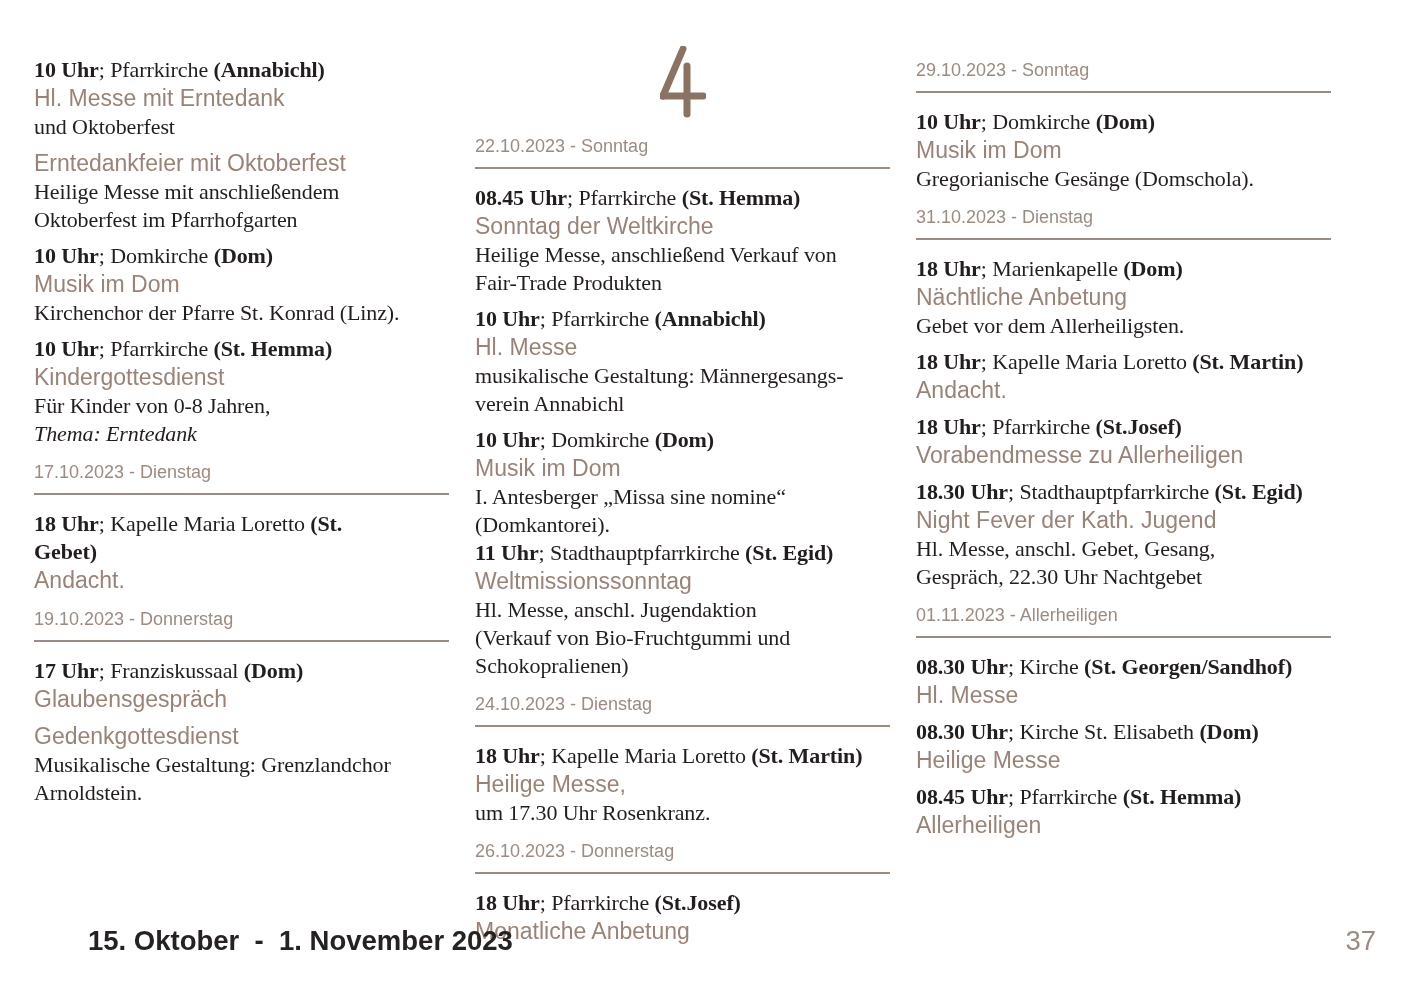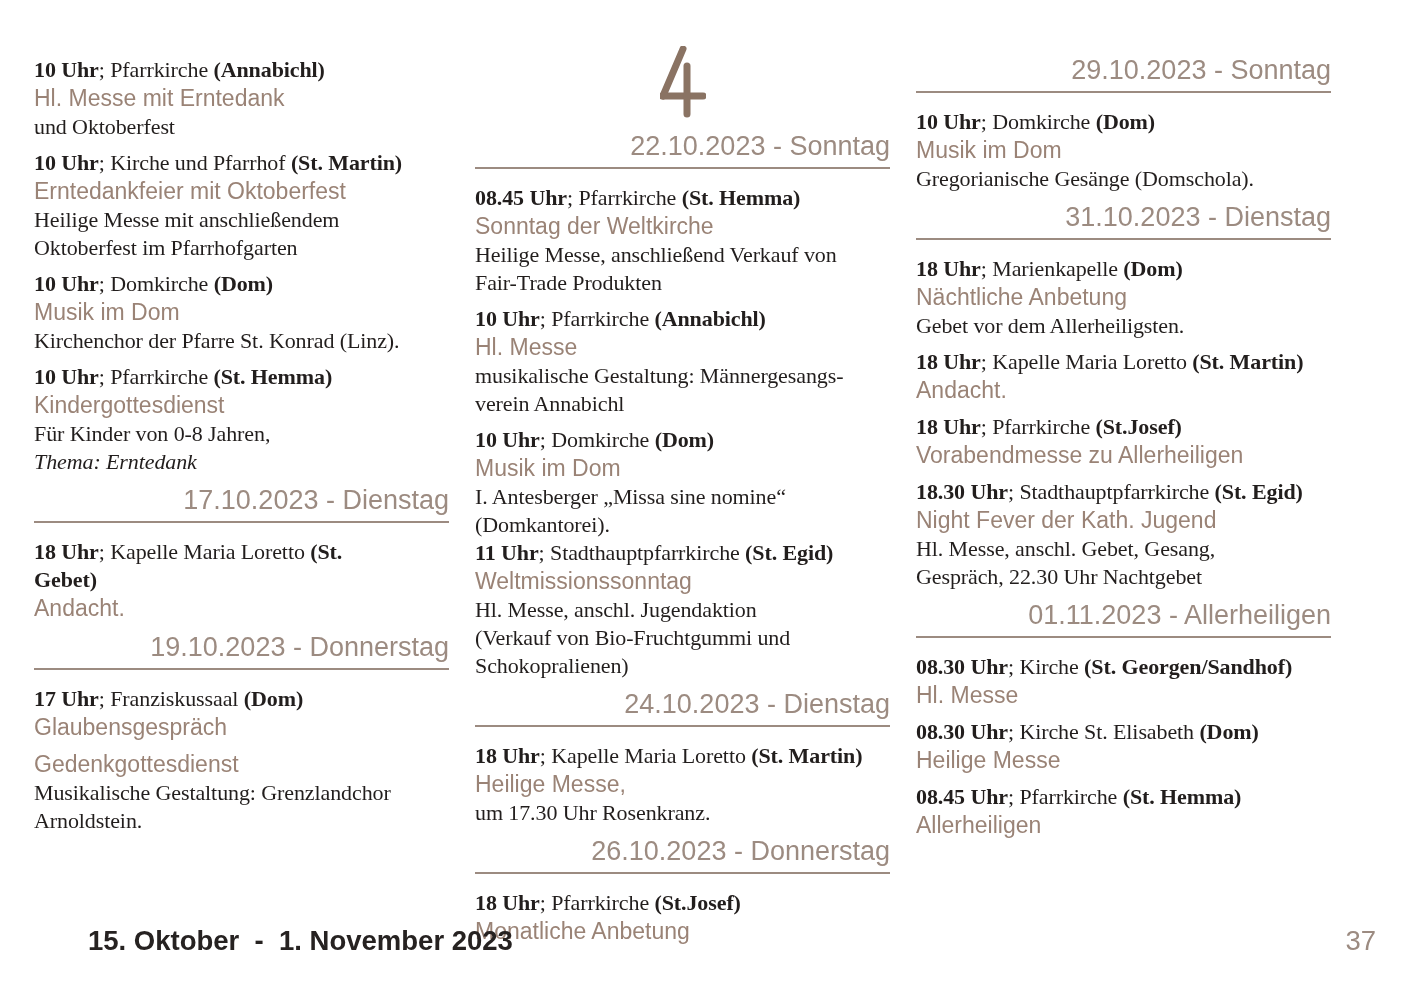--- a/index.html
+++ b/index.html
@@ -18,22 +18,22 @@
     box-sizing: border-box;
   }
   .column { width: 415px; flex: 0 0 415px; }
   .column > .event:first-child { margin-top: 10px; }
 
   .icon-wrap { text-align: center; height: 76px; margin-bottom: 4px; }
   .icon-wrap svg { display: inline-block; }
 
   .date-heading {
     font-family: "Liberation Sans", sans-serif;
-    font-size: 27px; line-height: 30px;
-    text-align: right;
+    font-size: 18px; line-height: 30px;
+    text-align: left;
     color: var(--accent-heading, #9c8b81);
     border-bottom: 2px solid var(--accent-heading, #9c8b81);
     padding-bottom: 6px;
     margin: 9px 0 15px 0;
     white-space: nowrap;
   }
   .event { margin-bottom: 8px; }
   .event.tight { margin-top: -8px; }
   .event-head {
     font-size: 22px; line-height: 28px;
@@ -71,21 +71,20 @@
 
 <div class="page">
   <main class="columns" id="columns">
       <div class="column">
         <div class="event">
           <div class="event-head"><span class="seg bold">10 Uhr</span><span class="seg">; Pfarrkirche </span><span class="seg bold">(Annabichl)</span></div>
           <div class="event-title">Hl. Messe mit Erntedank</div>
           <div class="event-desc">und Oktoberfest</div>
         </div>
         <div class="event">
-          <div class="event-head"><span class="seg bold">10 Uhr</span><span class="seg">; Kirche und Pfarrhof </span><span class="seg bold">(St. Martin)</span></div>
           <div class="event-title">Erntedankfeier mit Oktoberfest</div>
           <div class="event-desc">Heilige Messe mit anschließendem</div>
           <div class="event-desc">Oktoberfest im Pfarrhofgarten</div>
         </div>
         <div class="event">
           <div class="event-head"><span class="seg bold">10 Uhr</span><span class="seg">; Domkirche </span><span class="seg bold">(Dom)</span></div>
           <div class="event-title">Musik im Dom</div>
           <div class="event-desc">Kirchenchor der Pfarre St. Konrad (Linz).</div>
         </div>
         <div class="event">

